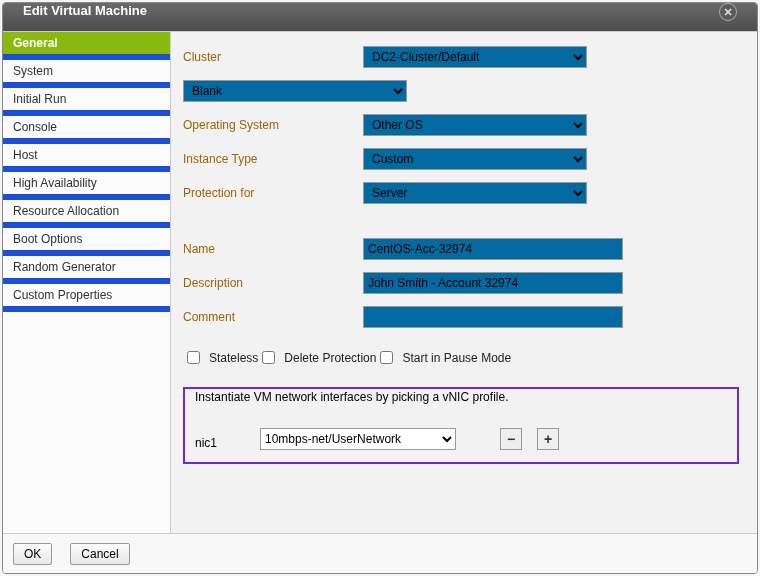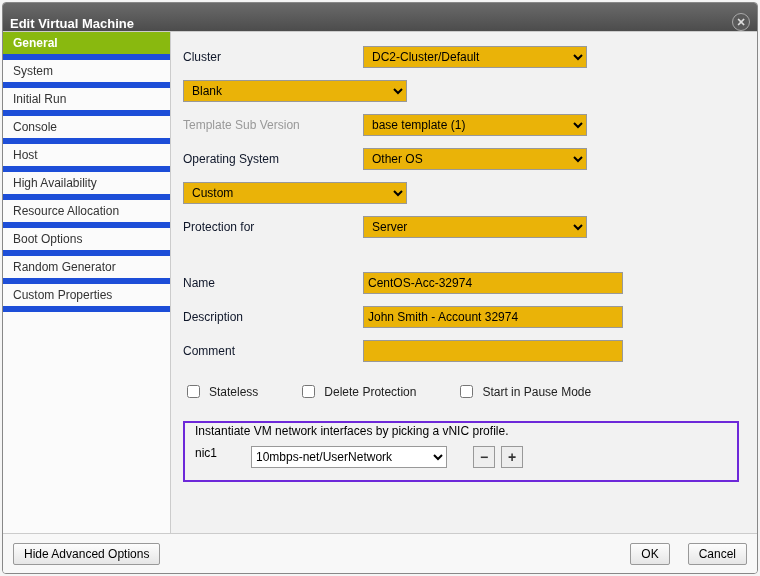--- a/index.html
+++ b/index.html
@@ -21,22 +21,22 @@
     display: flex;
     flex-direction: column;
     border-radius: 4px;
     overflow: hidden;
   }
   .titlebar {
     background: linear-gradient(#6a6a6a, #4c4c4c);
     color: #fff;
     height: 28px;
     display: flex;
-    align-items: flex-end;
-    padding: 0 7px;
+    align-items: flex-start;
+    padding: 0 20px;
     font-weight: bold;
     font-size: 13px;
     justify-content: space-between;
   }
   .titlebar .close-btn {
     width: 18px; height: 18px;
     border: 1px solid #aaa;
     border-radius: 50%;
     background: #5a5a5a;
     color: #ddd;
@@ -77,54 +77,53 @@
     gap: 4px;
   }
   .row {
     display: flex;
     align-items: center;
     min-height: 30px;
   }
   .row.disabled .label { color: #999; }
   .label {
     width: 180px;
-    color: #0f172a;
+    color: #a16207;
   }
   .field { flex: 1; }
   .field select, .field input[type="text"] {
     width: 220px;
     height: 22px;
     border: 1px solid #999;
-    background: #eab308;
+    background: #0369a1;
     font-size: 12px;
     padding: 1px 4px;
   }
   .field select { width: 224px; }
   .checkrow {
     display: flex;
-    gap: 40px;
     padding: 12px 0 12px 0;
     align-items: center;
   }
   .checkrow label {
     display: flex;
     align-items: center;
     gap: 6px;
     color: #222;
   }
   .nic-box {
     border: 2px solid #6d28d9;
     padding: 1px 10px 12px 10px;
     margin-top: 4px;
   }
   .nic-row {
     display: flex;
-    align-items: flex-start;
-    gap: 6px;
-    margin-top: 8px;
+    align-items: flex-end;
+    gap: 15px;
+    margin-top: 24px;
   }
   .nic-row .nic-label { width: 50px; }
   .nic-row select {
     width: 196px;
     height: 22px;
     border: 1px solid #999;
     background: #fff;
     font-size: 12px;
   }
   .plusminus {
@@ -184,31 +183,28 @@
 
       <div class="row">
         <div class="label">Cluster</div>
         <div class="field"><select><option>DC2-Cluster/Default</option></select></div>
       </div>
 
       <div class="row disabled">
         <div class="field"><select><option>Blank</option></select></div>
       </div>
 
-      <div class="row disabled">
-        <div class="label">Template Sub Version</div>
-        <div class="field"><select><option>base template (1)</option></select></div>
-      </div>
 
       <div class="row">
         <div class="label">Operating System</div>
         <div class="field"><select><option>Other OS</option></select></div>
       </div>
 
       <div class="row">
+        <div class="label">Instance Type</div>
         <div class="field"><select><option>Custom</option></select></div>
       </div>
 
       <div class="row">
         <div class="label">Protection for</div>
         <div class="field"><select><option>Server</option></select></div>
       </div>
 
       <div style="height:18px"></div>
 
@@ -249,19 +245,18 @@
           <select><option>10mbps-net/UserNetwork</option></select>
           <div style="width:14px"></div>
           <div class="plusminus">−</div>
           <div class="plusminus">+</div>
         </div>
       </div>
 
     </div>
   </div>
   <div class="footer">
-    <button class="btn">Hide Advanced Options</button>
     <div class="footer-right">
       <button class="btn">OK</button>
       <button class="btn">Cancel</button>
     </div>
   </div>
 </div>
 
 </body></html>

